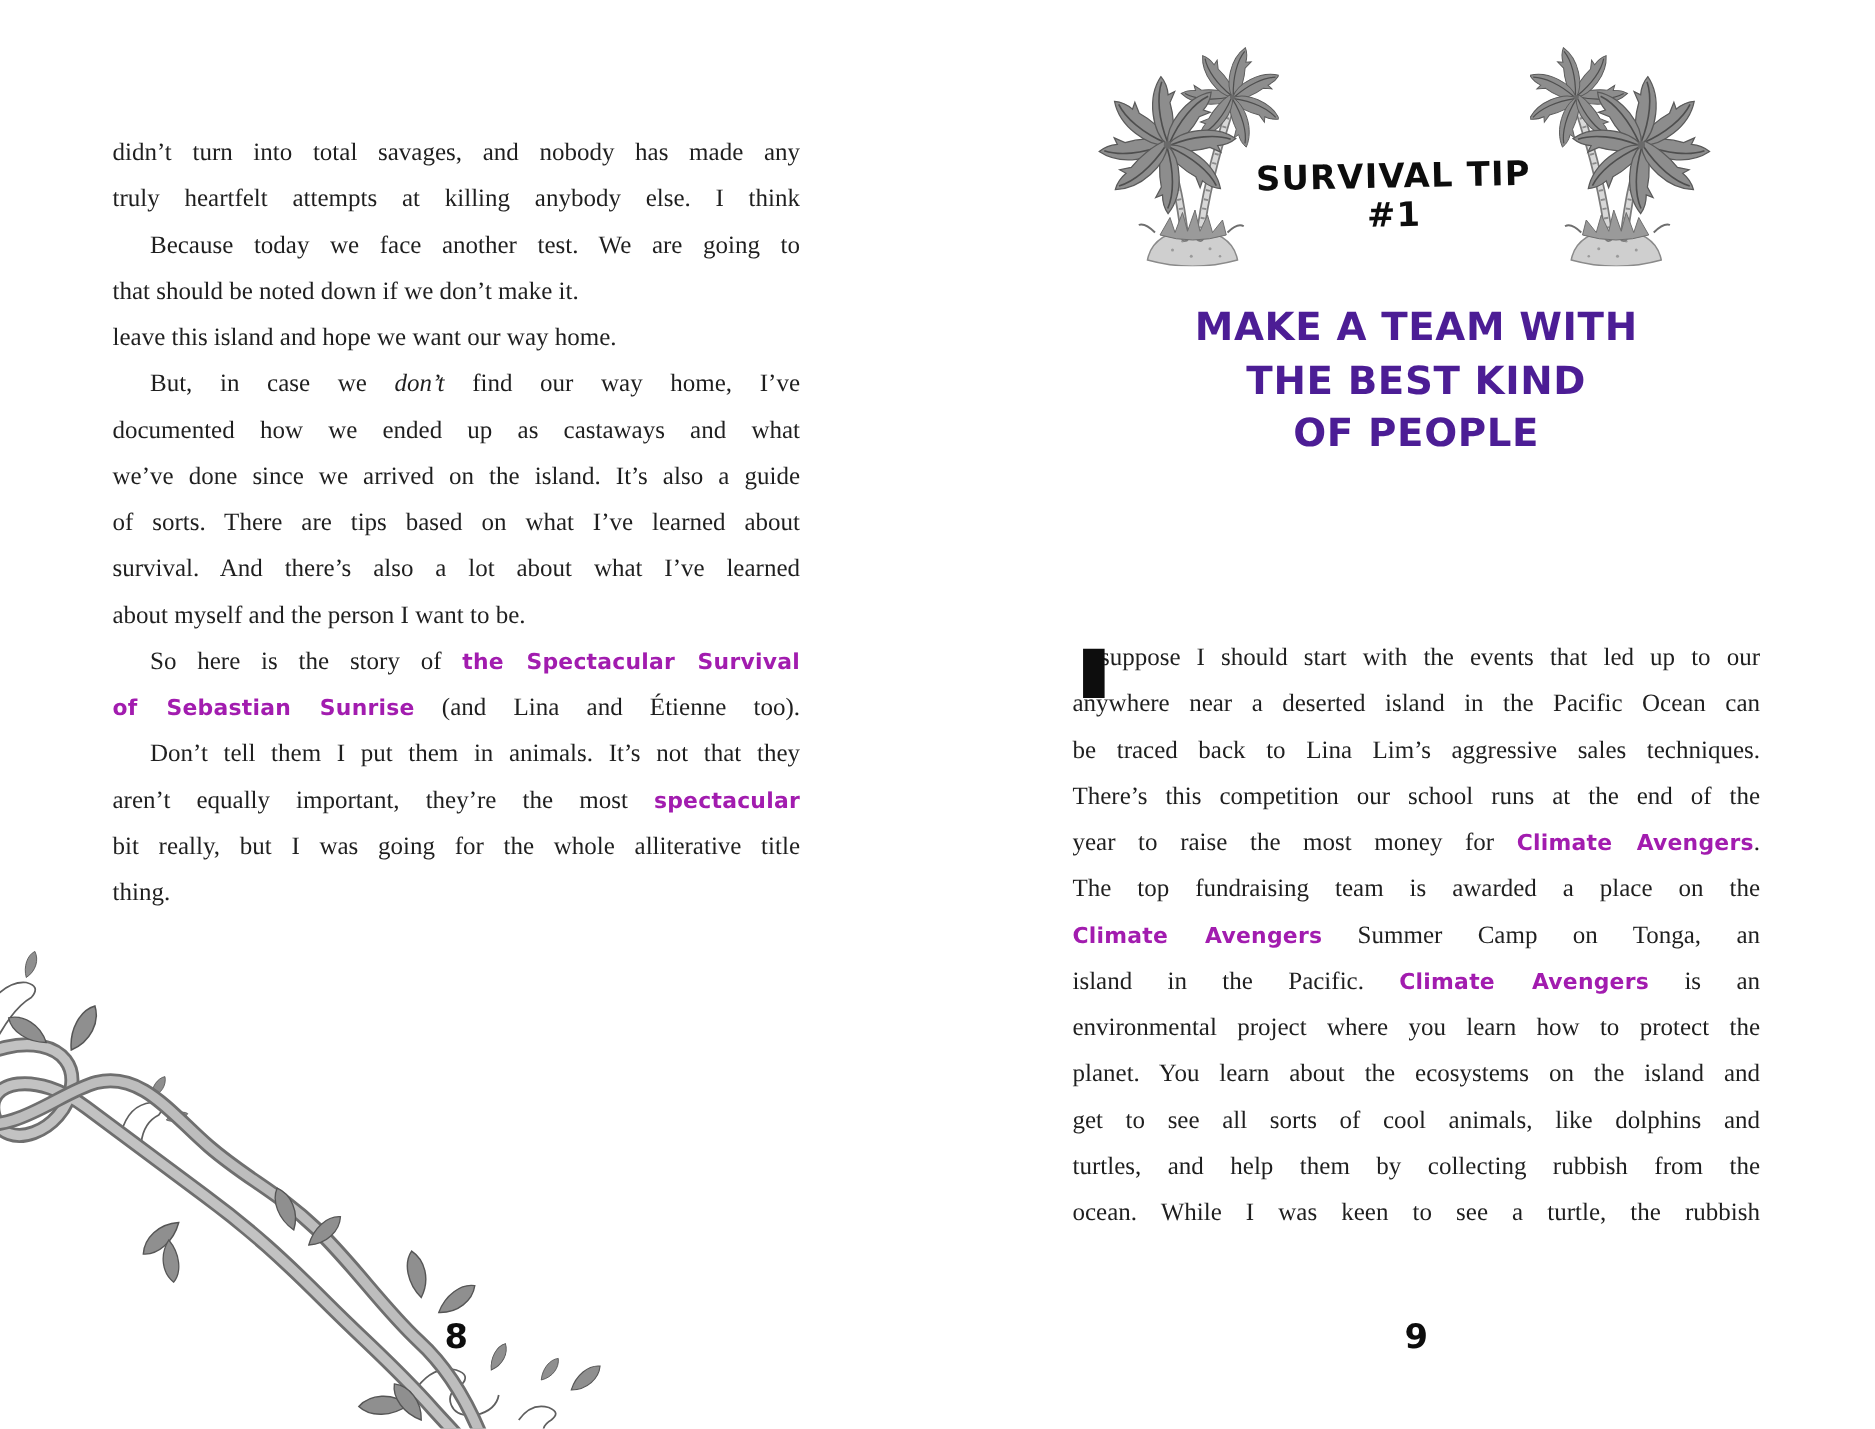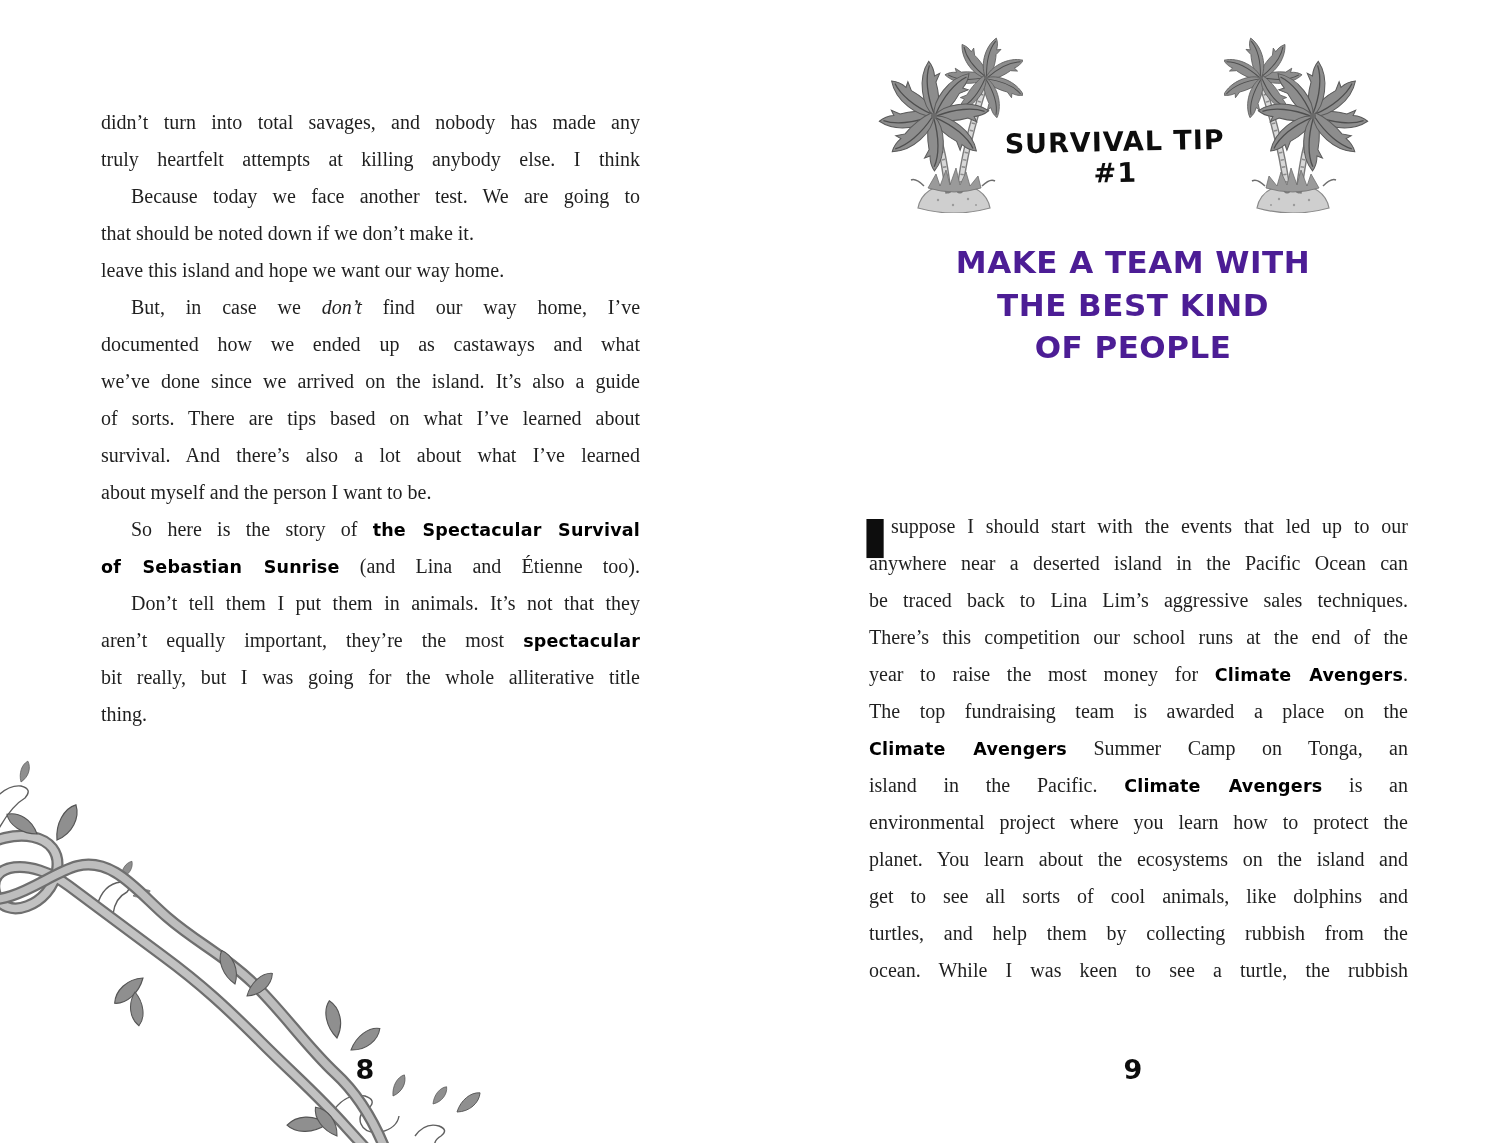--- a/index.html
+++ b/index.html
@@ -6,26 +6,26 @@
   .spread{position:relative;width:1500px;height:1143px;background:#ffffff;overflow:hidden;
           font-family:"Liberation Serif",serif;color:#1f1f1f;}
   .page{position:absolute;top:0;width:750px;height:1143px;}
   .page-left{left:0;}
   .page-right{left:750px;}
 
   
   .body-text{position:absolute;width:550px;font-size:20px;}
   .page-left  .body-text{left:90px;top:104px;}
   .page-right .body-text{left:108px;top:508px;}
-  .line{height:37px;line-height:37px;text-align:justify;text-align-last:justify;overflow:visible;margin-left:11px;}
+  .line{height:37px;line-height:37px;text-align:justify;text-align-last:justify;overflow:visible;}
   .line.last{text-align-last:left;}
   .line.indent{text-indent:30px;}
   .line.pad{padding-left:22px;}
   .italic{font-style:italic;}
-  .fun{font-family:"DejaVu Sans",sans-serif;font-weight:bold;font-size:17.5px;letter-spacing:.2px;color:#000000;}
+  .fun{font-family:"DejaVu Sans",sans-serif;font-weight:bold;font-size:17.5px;letter-spacing:.2px;color:#a21caf;}
 
   .dropcap{position:absolute;left:0;top:4px;font-family:"DejaVu Sans",sans-serif;font-weight:bold;
            font-size:54px;line-height:56px;color:#0d0d0d;transform:scaleX(1.7);transform-origin:left top;}
 
   .tip-label{position:absolute;left:238px;top:126px;width:254px;text-align:center;
              font-family:"DejaVu Sans",sans-serif;font-weight:bold;font-size:27px;letter-spacing:1px;
              color:#0d0d0d;transform:rotate(-1.2deg);}
   .chapter-title{position:absolute;left:108px;top:241px;width:550px;text-align:center;
              font-family:"DejaVu Sans",sans-serif;font-weight:bold;font-size:31px;line-height:42.5px;
              letter-spacing:.5px;color:#4c1d95;}

